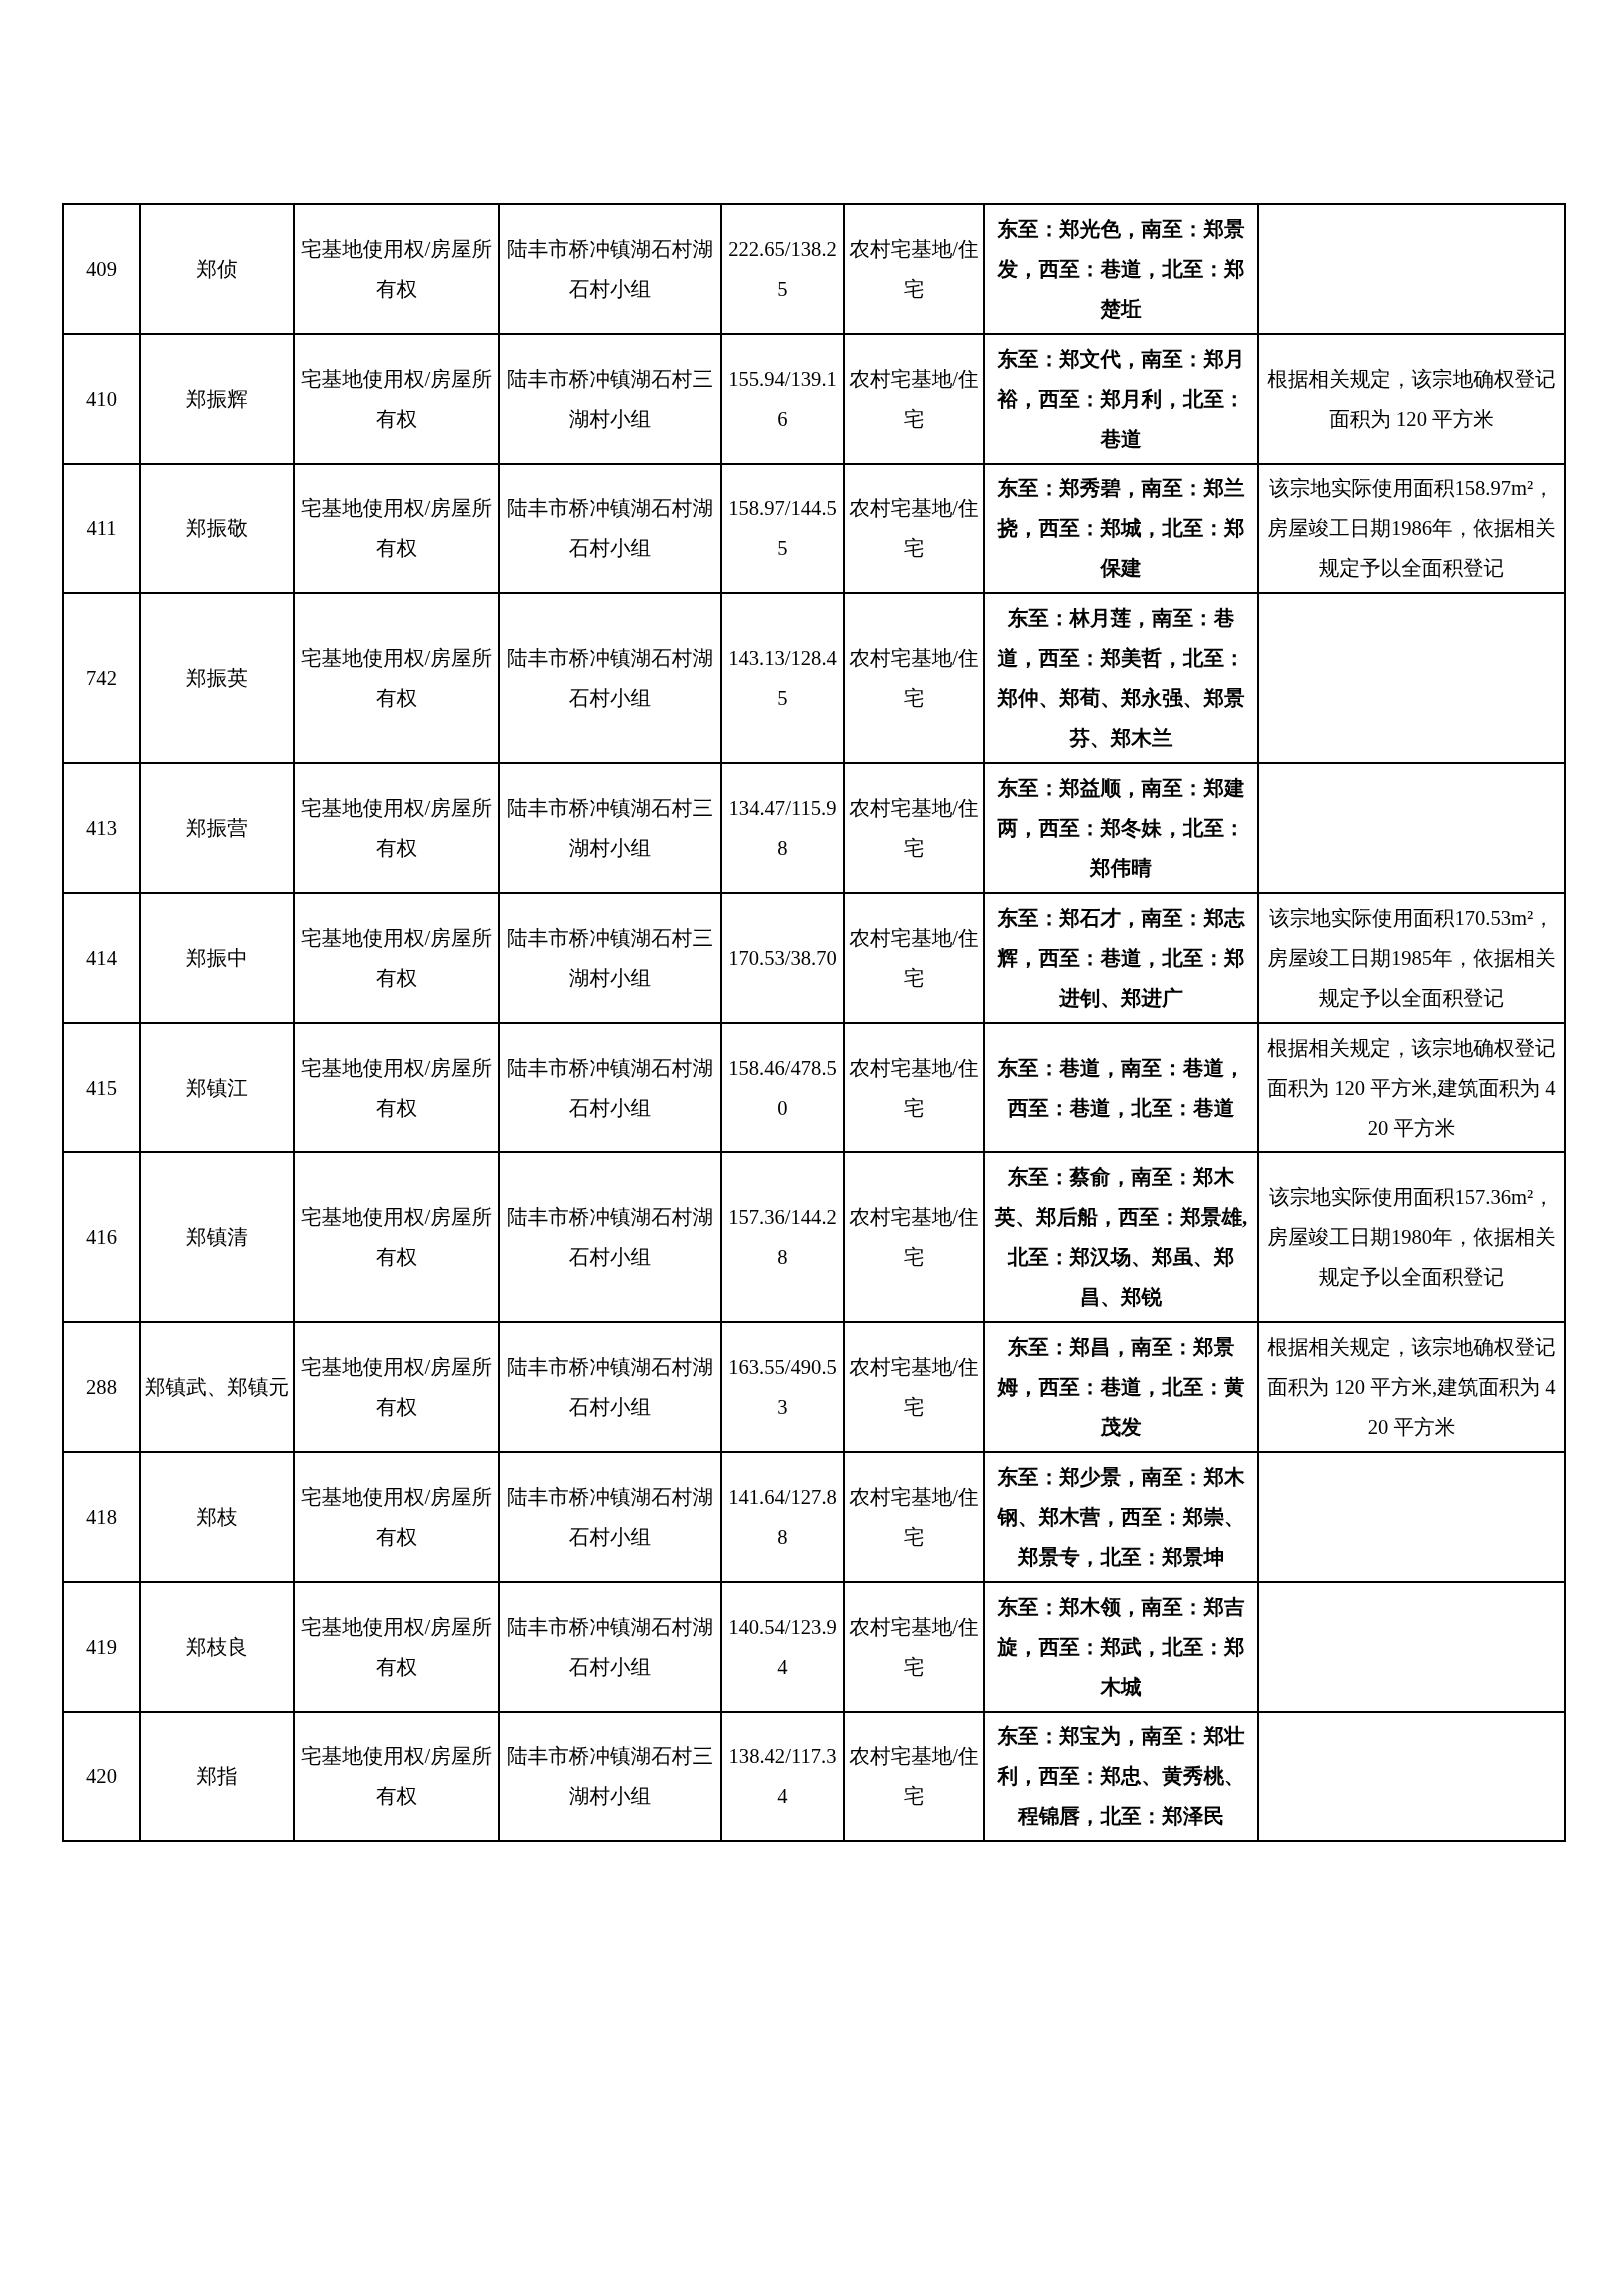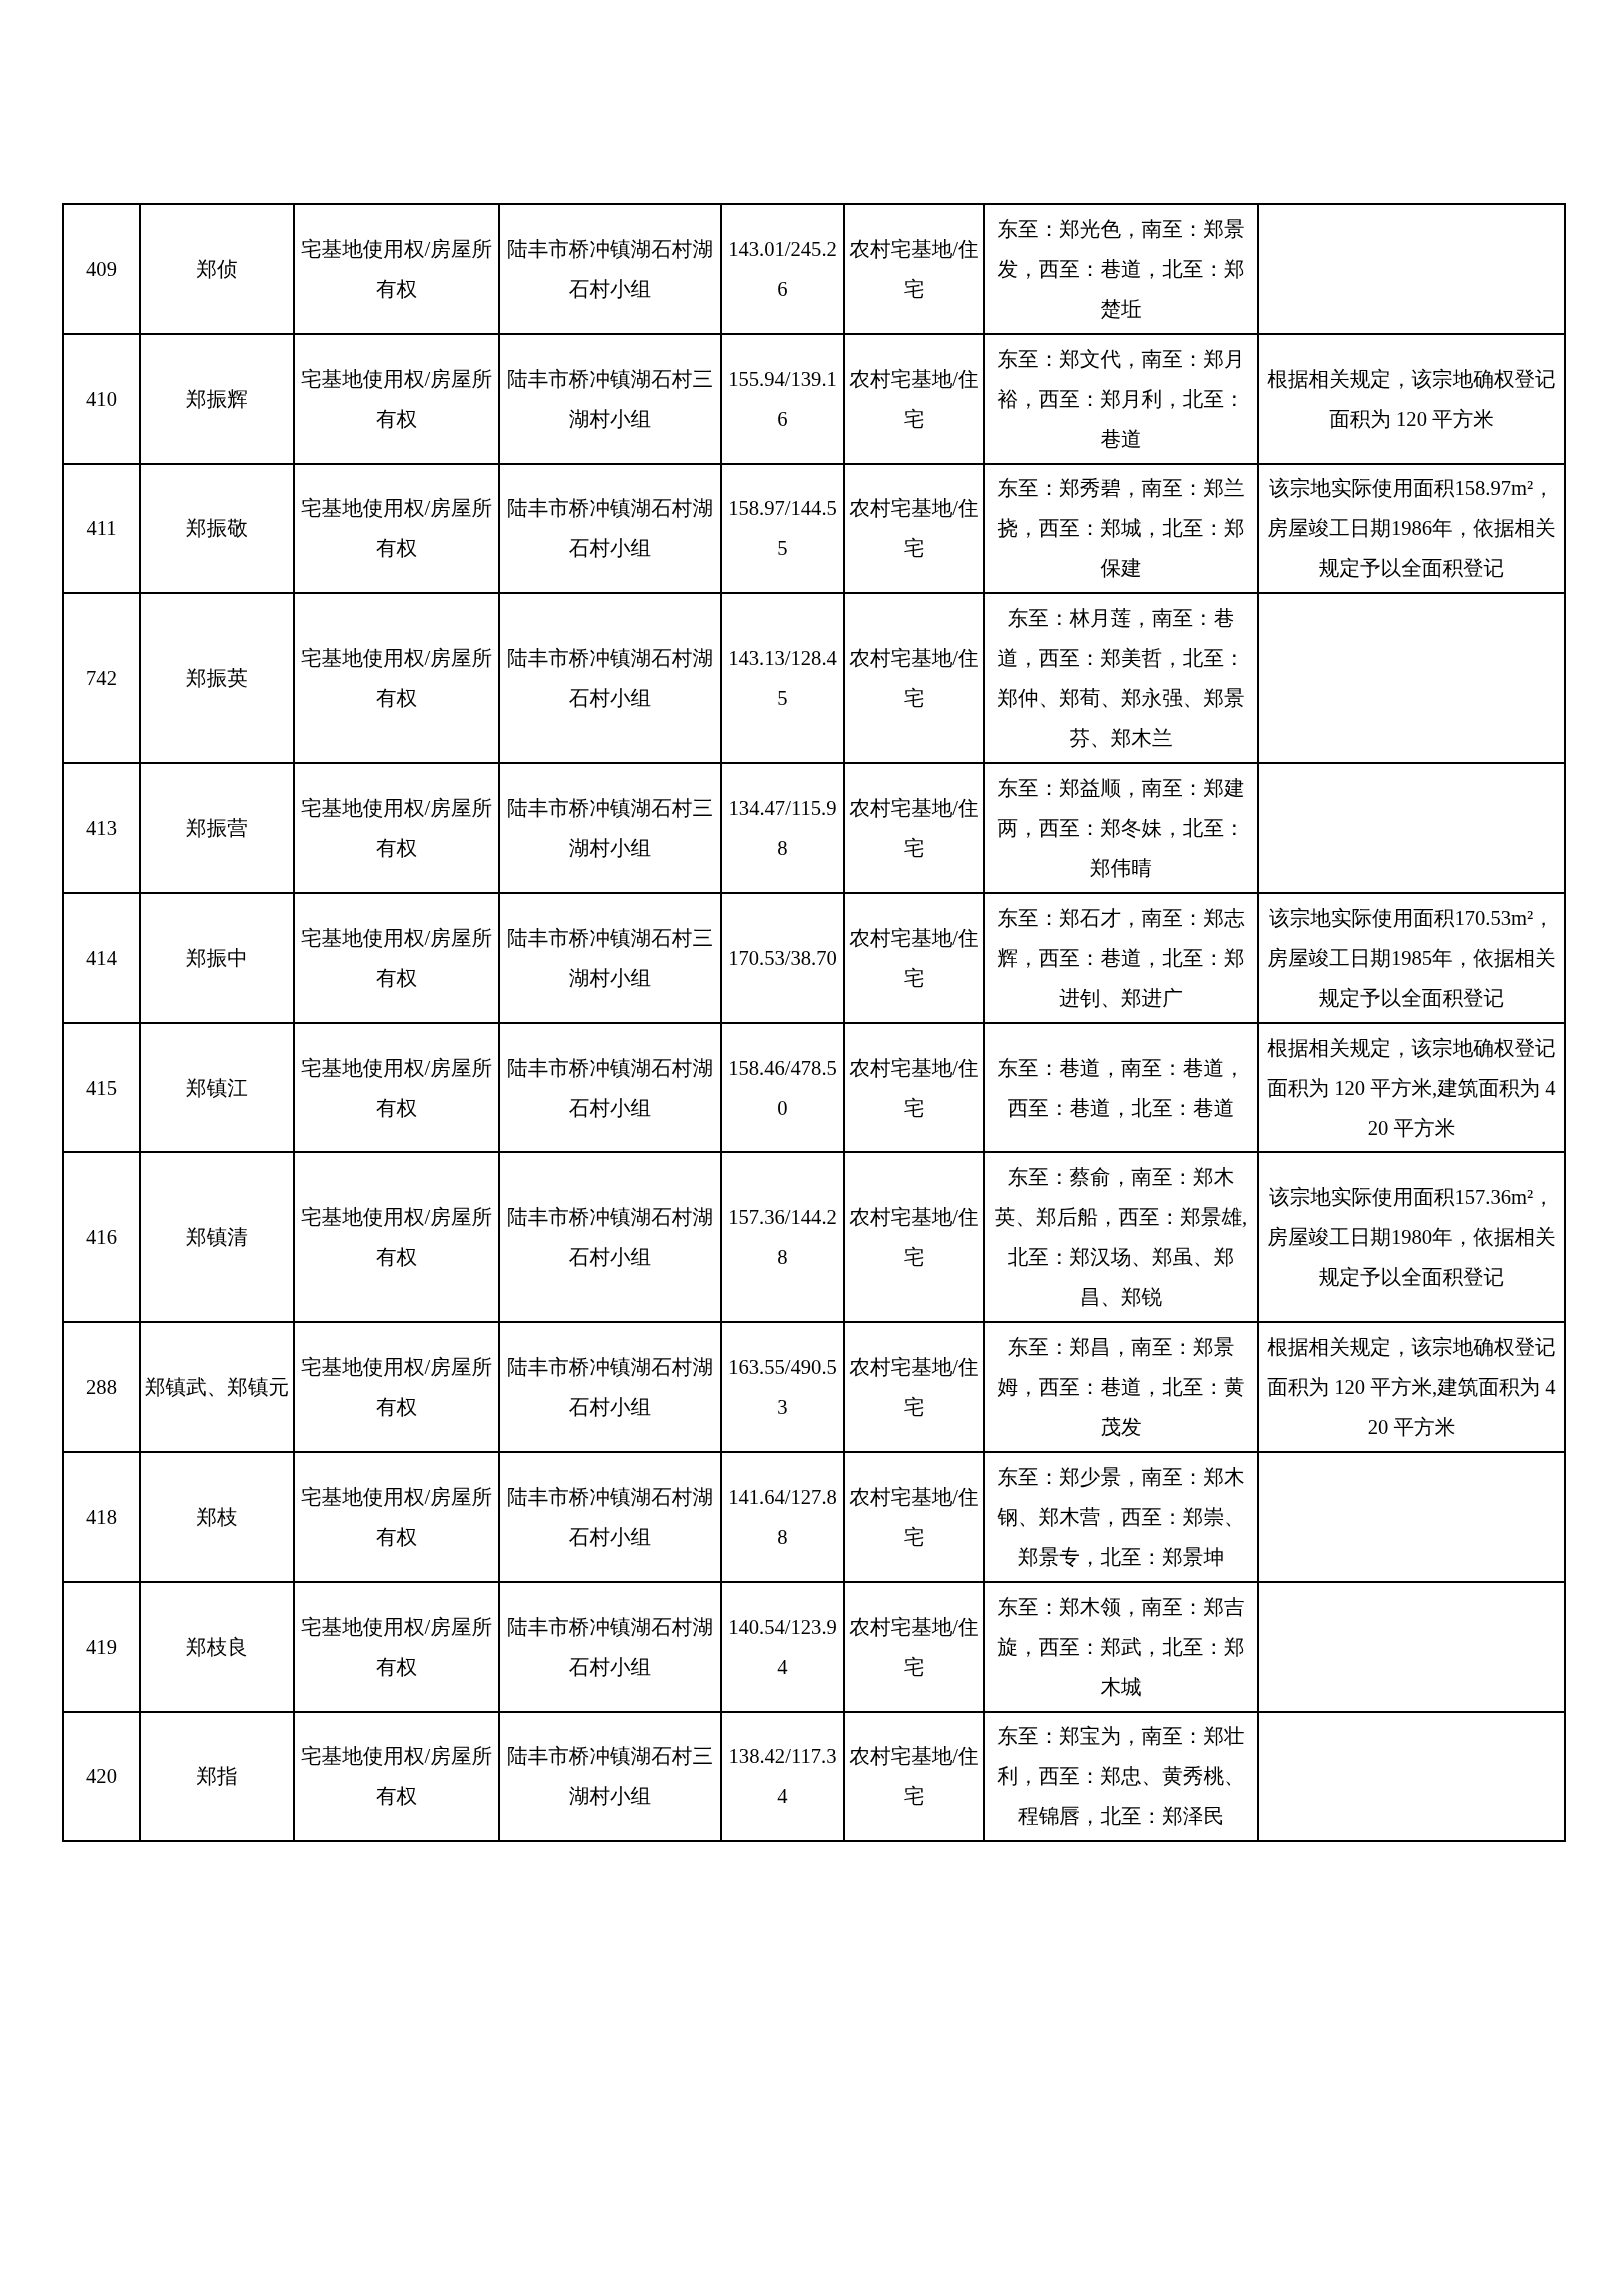--- a/index.html
+++ b/index.html
@@ -41,21 +41,21 @@
   col.c-no       { width: 77px;  }
   col.c-holder   { width: 154px; }
   col.c-rights   { width: 205px; }
   col.c-location { width: 222px; }
   col.c-area     { width: 123px; }
   col.c-use      { width: 140px; }
   col.c-bound    { width: 274px; }
   col.c-remark   { width: 307px; }
 
   td.cell-holder   { padding: 3.9px 7.8px; border-radius: 13px; }
-  td.cell-boundary { text-align: left; padding: 3.9px 4.9px; }
+  td.cell-boundary { text-align: left; padding: 3.9px 4.9px; font-weight: bold; }
   td.cell-remark   { text-align: center; padding: 3.9px 5.9px; margin-top: 22px; }
   td.cell-area     { padding: 3.9px 5.9px; }
 
   .footer {
     position: absolute;
     top: 2122px;
     left: 0;
     width: 100%;
     text-align: center;
     font-size: 21.6px;
@@ -78,21 +78,21 @@
       <col class="c-use">
       <col class="c-bound">
       <col class="c-remark">
     </colgroup>
     <tbody>
         <tr>
       <td class="cell-no">409</td>
       <td class="cell-holder">郑侦</td>
       <td class="cell-rights">宅基地使用权/房屋所有权</td>
       <td class="cell-location">陆丰市桥冲镇湖石村湖石村小组</td>
-      <td class="cell-area">143.01/245.26</td>
+      <td class="cell-area">222.65/138.25</td>
       <td class="cell-use">农村宅基地/住宅</td>
       <td class="cell-boundary">东至：郑光色，南至：郑景发，西至：巷道，北至：郑楚坵</td>
       <td class="cell-remark"></td>
     </tr>
         <tr>
       <td class="cell-no">410</td>
       <td class="cell-holder">郑振辉</td>
       <td class="cell-rights">宅基地使用权/房屋所有权</td>
       <td class="cell-location">陆丰市桥冲镇湖石村三湖村小组</td>
       <td class="cell-area">155.94/139.16</td>

